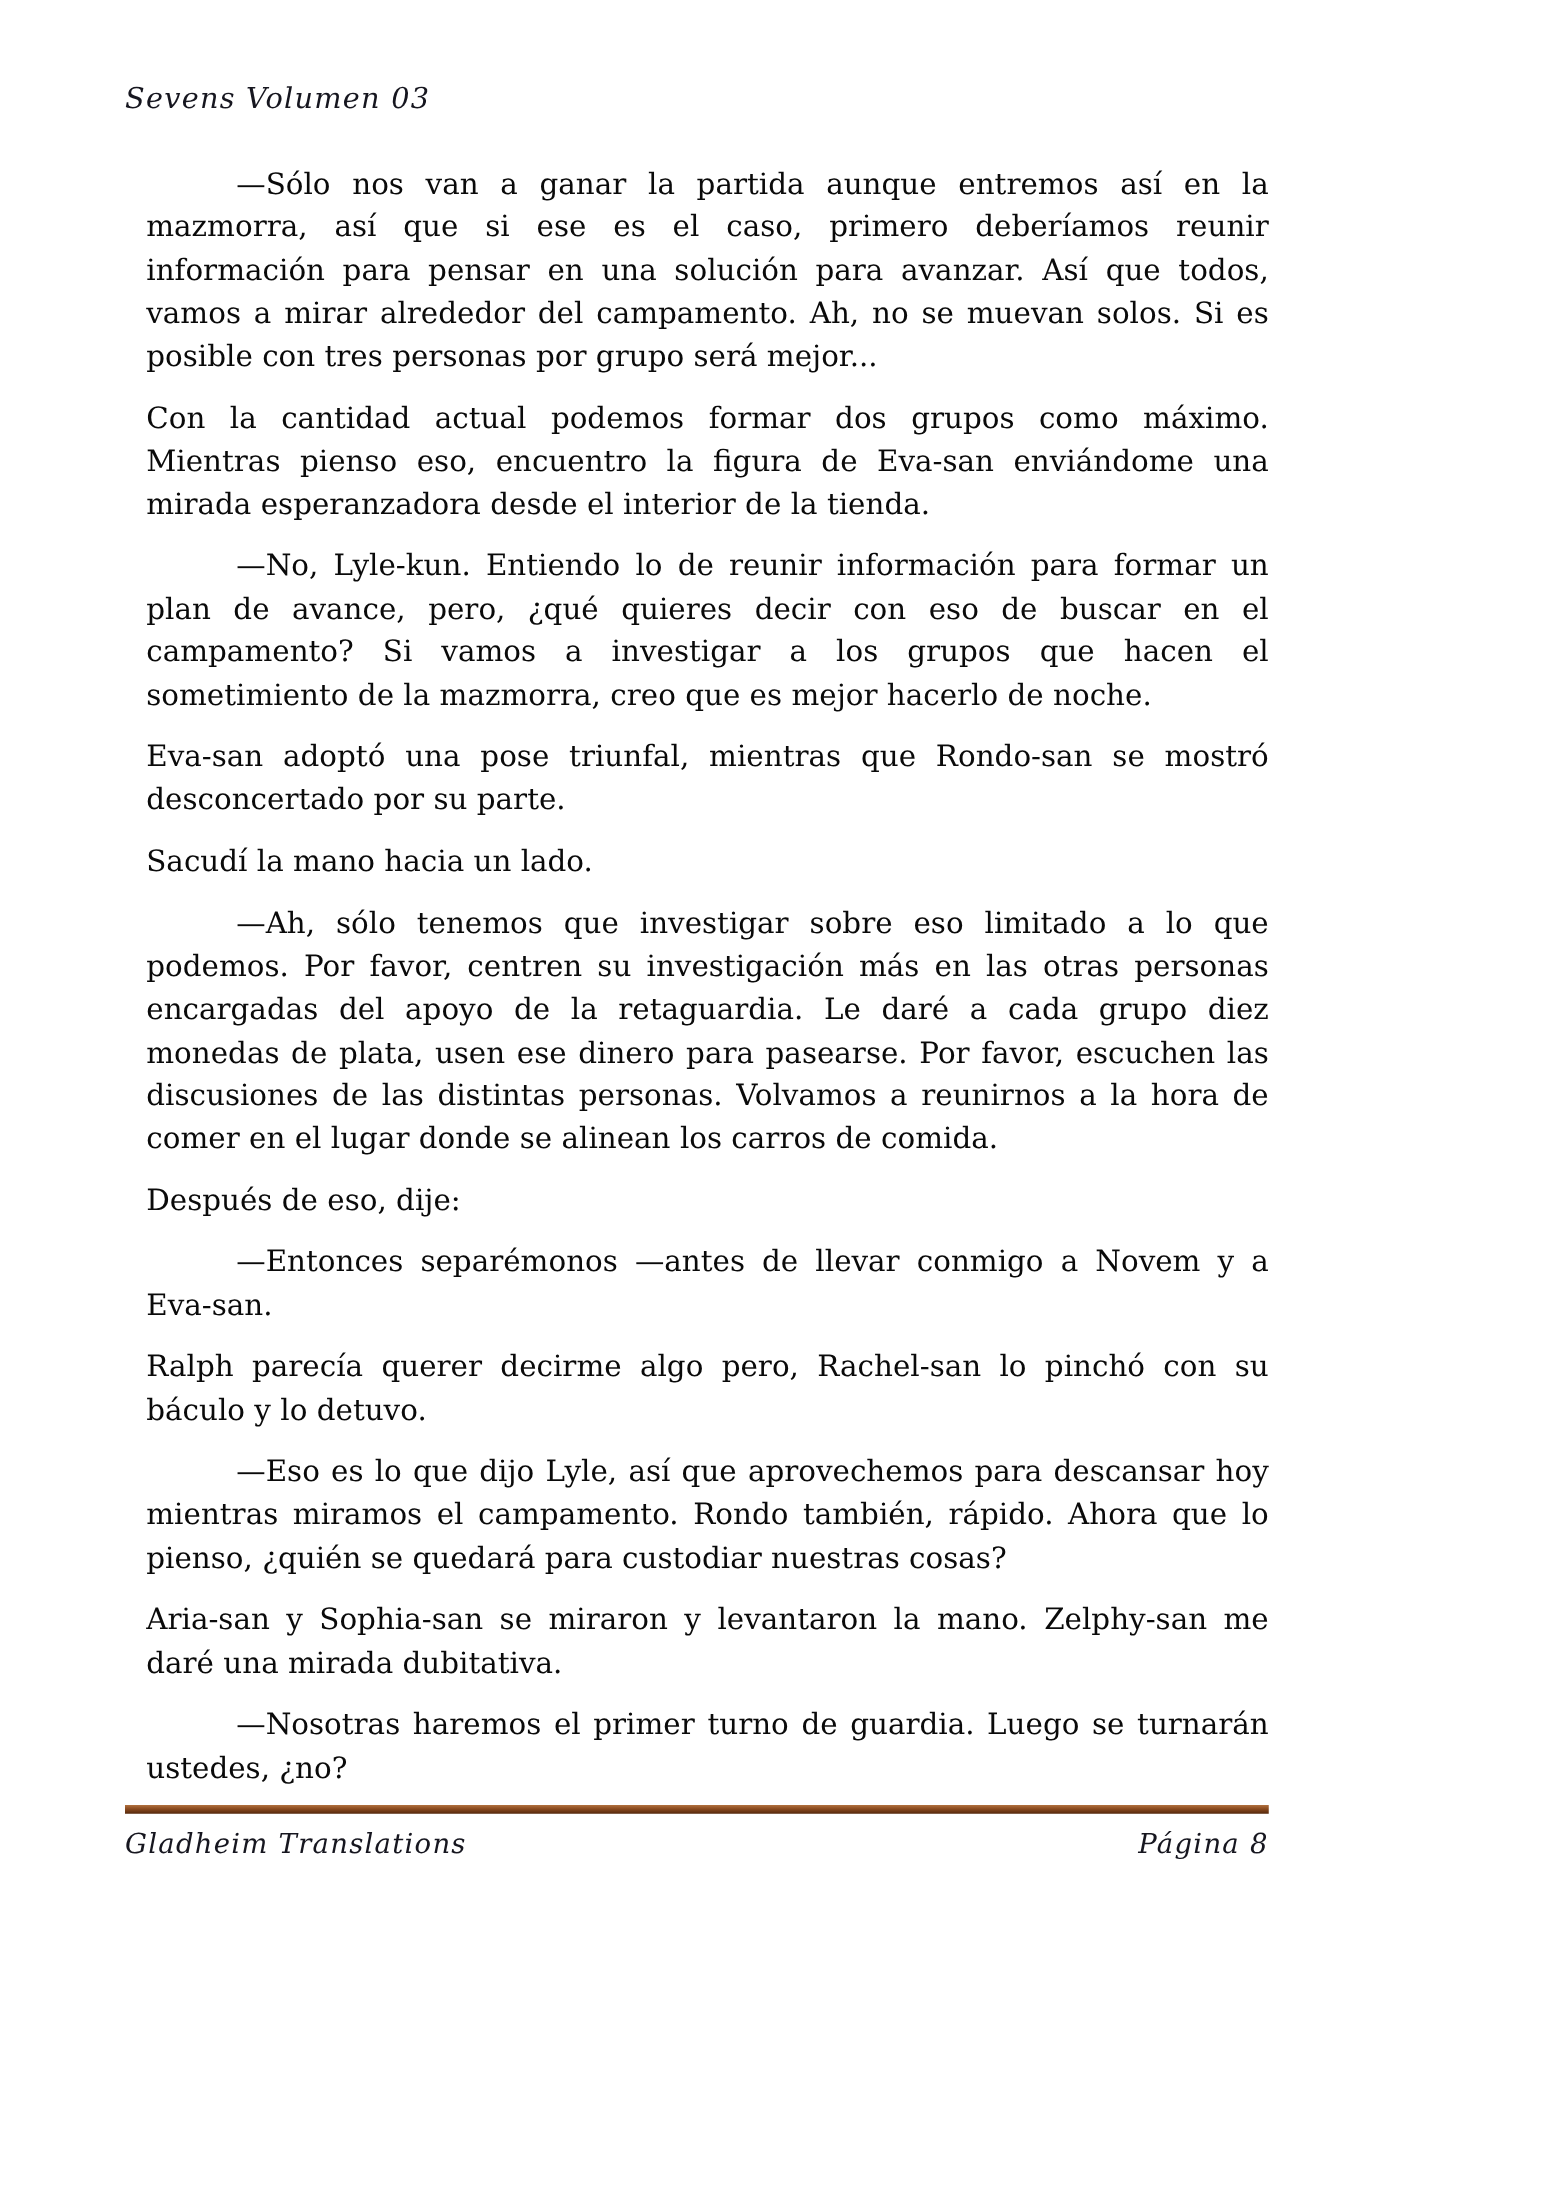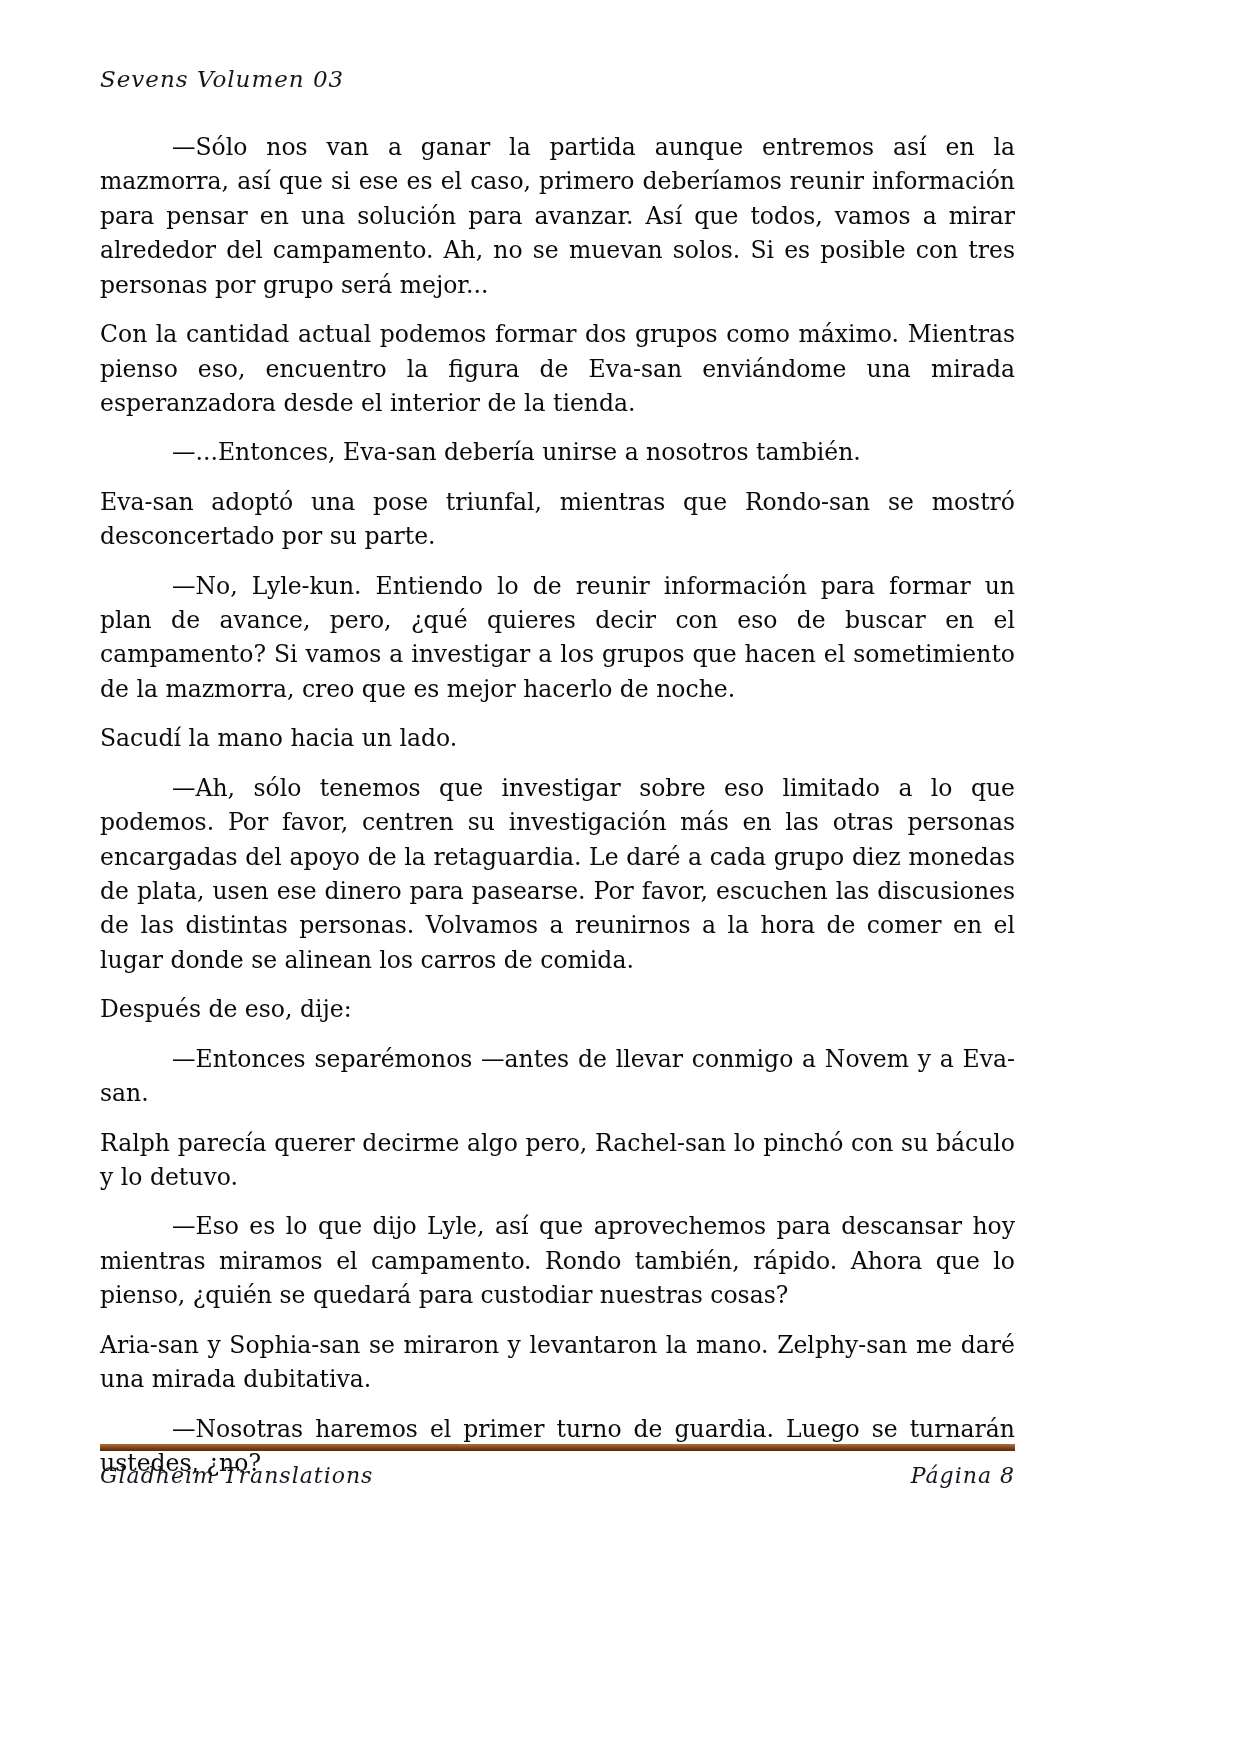--- a/index.html
+++ b/index.html
@@ -32,20 +32,21 @@
     position: absolute;
     top: 130px;
     left: 100px;
     width: 915px;
     font-size: 23.5px;
     line-height: 1.465;
     text-align: justify;
   }
   .para {
     margin-bottom: 15px;
+    margin-left: 17px;
   }
   .para.indent {
     text-indent: 72px;
   }
   .footer {
     position: absolute;
     top: 1444px;
     left: 100px;
     width: 915px;
   }
@@ -70,23 +71,22 @@
 <div class="page">
 
   <div class="header">
     <span class="header-title">Sevens Volumen 03</span>
   </div>
 
   <div class="body-text">
 
   <p class="para indent">—Sólo nos van a ganar la partida aunque entremos así en la mazmorra, así que si ese es el caso, primero deberíamos reunir información para pensar en una solución para avanzar. Así que todos, vamos a mirar alrededor del campamento. Ah, no se muevan solos. Si es posible con tres personas por grupo será mejor...</p>
       <p class="para">Con la cantidad actual podemos formar dos grupos como máximo. Mientras pienso eso, encuentro la figura de Eva-san enviándome una mirada esperanzadora desde el interior de la tienda.</p>
-      <p class="para indent">—...Entonces, Eva-san debería unirse a nosotros también.</p>
+      <p class="para indent">—No, Lyle-kun. Entiendo lo de reunir información para formar un plan de avance, pero, ¿qué quieres decir con eso de buscar en el campamento? Si vamos a investigar a los grupos que hacen el sometimiento de la mazmorra, creo que es mejor hacerlo de noche.</p>
       <p class="para">Eva-san adoptó una pose triunfal, mientras que Rondo-san se mostró desconcertado por su parte.</p>
-      <p class="para indent">—No, Lyle-kun. Entiendo lo de reunir información para formar un plan de avance, pero, ¿qué quieres decir con eso de buscar en el campamento? Si vamos a investigar a los grupos que hacen el sometimiento de la mazmorra, creo que es mejor hacerlo de noche.</p>
       <p class="para">Sacudí la mano hacia un lado.</p>
       <p class="para indent">—Ah, sólo tenemos que investigar sobre eso limitado a lo que podemos. Por favor, centren su investigación más en las otras personas encargadas del apoyo de la retaguardia. Le daré a cada grupo diez monedas de plata, usen ese dinero para pasearse. Por favor, escuchen las discusiones de las distintas personas. Volvamos a reunirnos a la hora de comer en el lugar donde se alinean los carros de comida.</p>
       <p class="para">Después de eso, dije:</p>
       <p class="para indent">—Entonces separémonos —antes de llevar conmigo a Novem y a Eva-san.</p>
       <p class="para">Ralph parecía querer decirme algo pero, Rachel-san lo pinchó con su báculo y lo detuvo.</p>
       <p class="para indent">—Eso es lo que dijo Lyle, así que aprovechemos para descansar hoy mientras miramos el campamento. Rondo también, rápido. Ahora que lo pienso, ¿quién se quedará para custodiar nuestras cosas?</p>
       <p class="para">Aria-san y Sophia-san se miraron y levantaron la mano. Zelphy-san me daré una mirada dubitativa.</p>
       <p class="para indent">—Nosotras haremos el primer turno de guardia. Luego se turnarán ustedes, ¿no?</p>
     </div>
 

